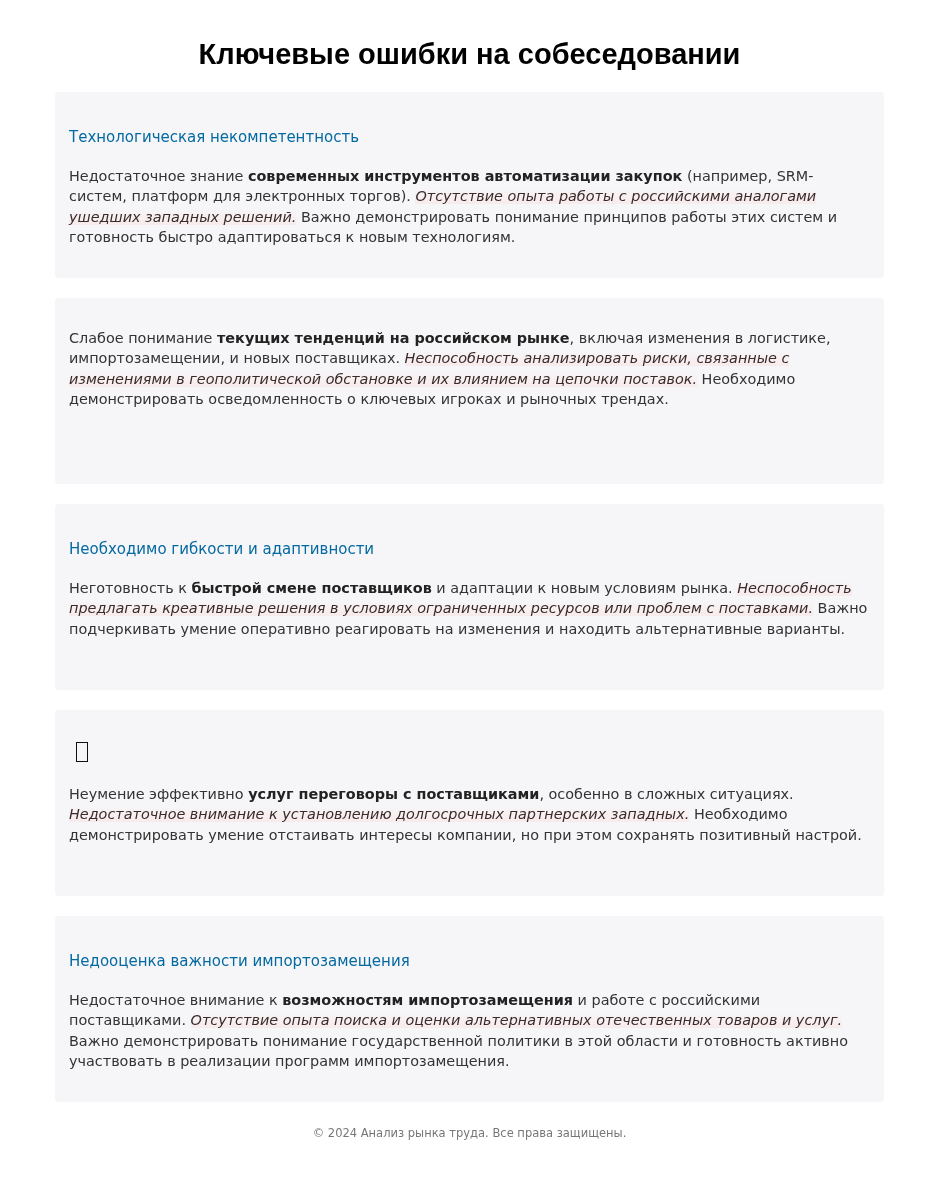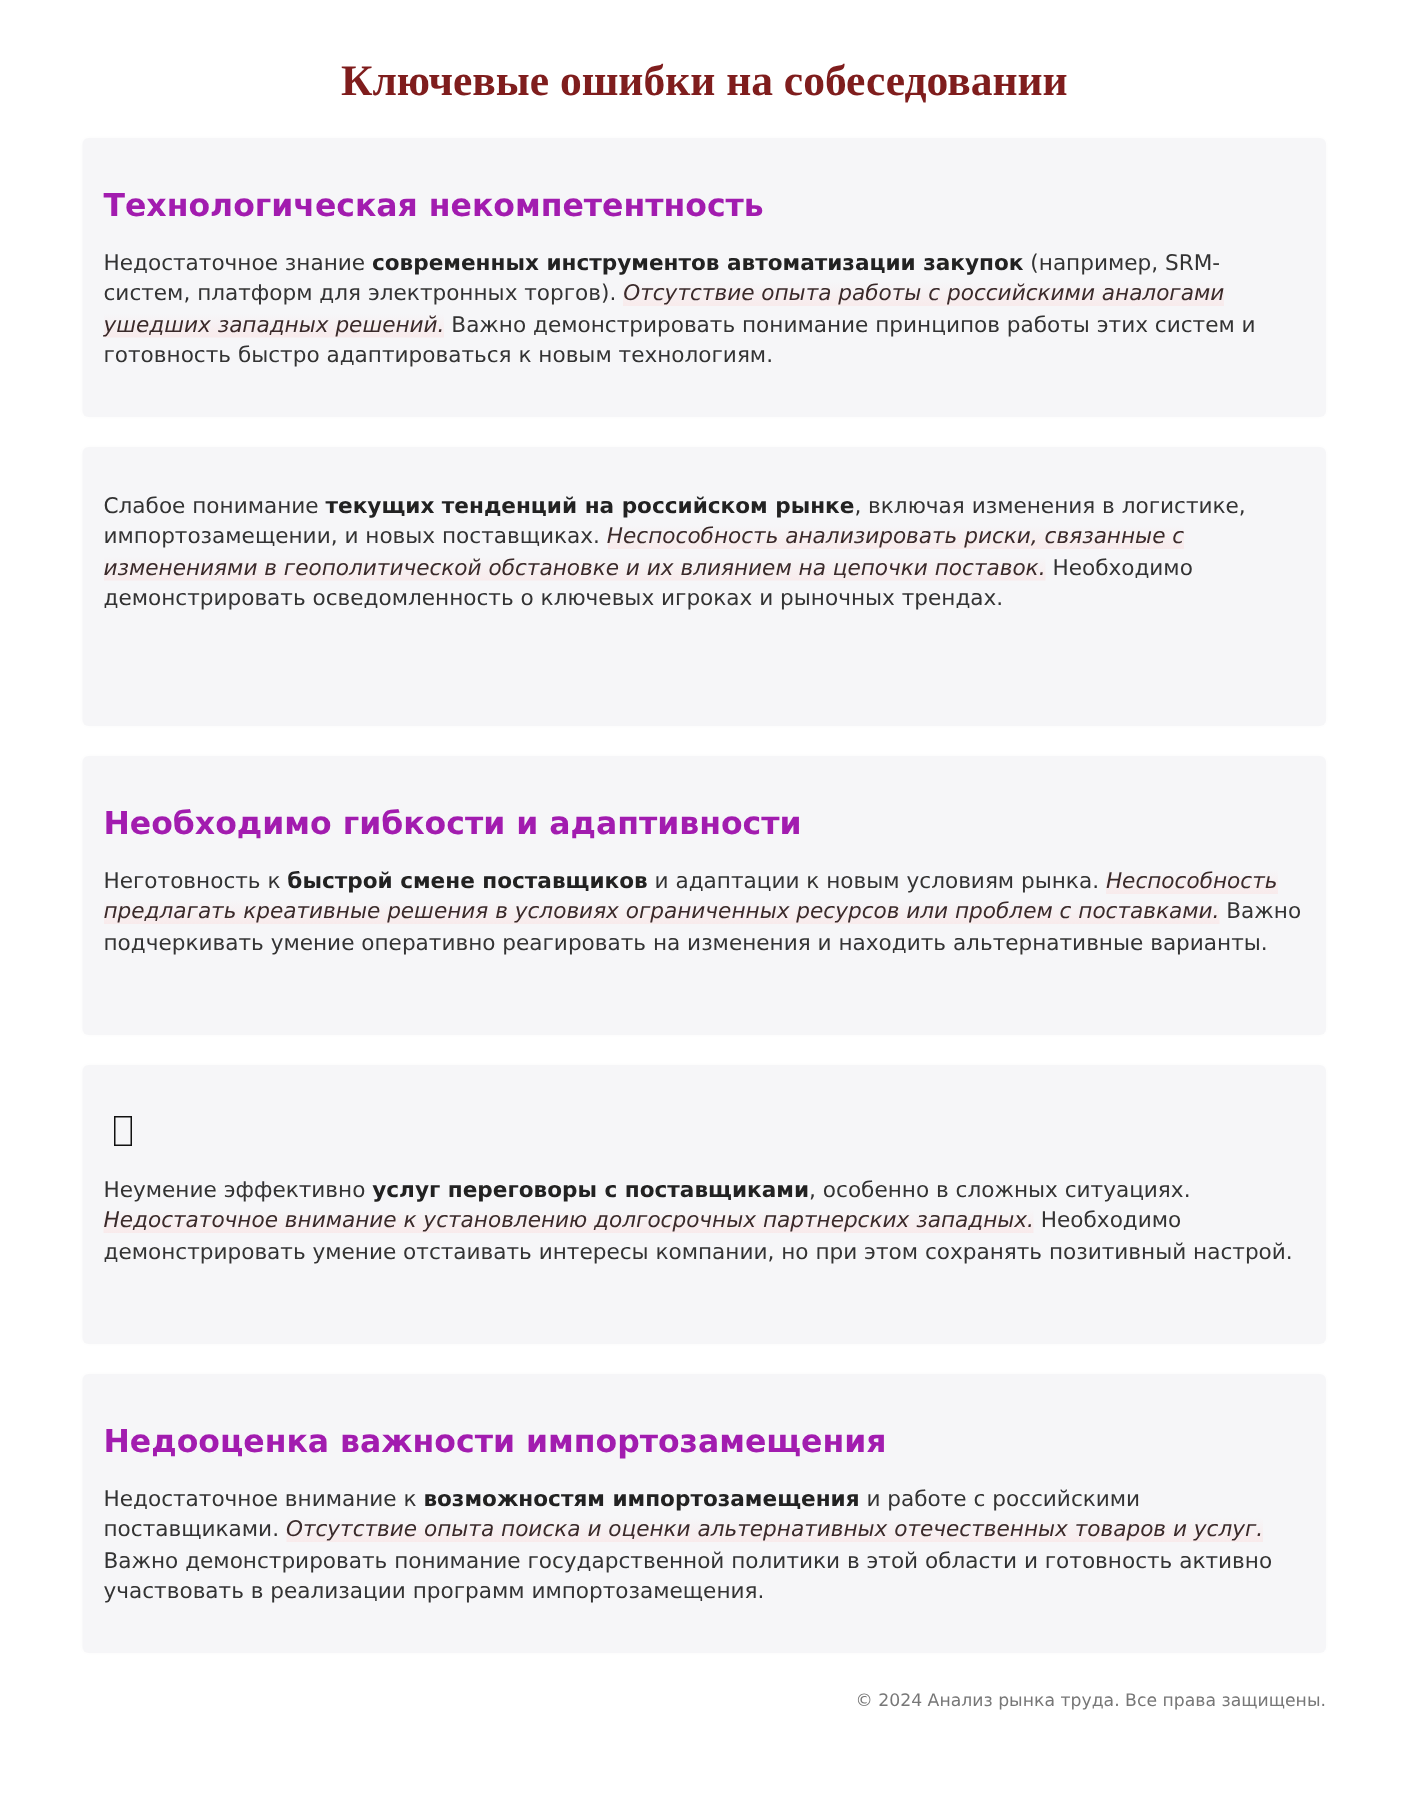--- a/index.html
+++ b/index.html
@@ -10,40 +10,40 @@
       font-family: "DejaVu Sans", sans-serif;
       color: #333333;
       overflow: hidden;
     }
     .page {
       width: 939px;
       padding: 36px 55px 0 55px;
     }
     .page-title {
       text-align: center;
-      font-family: Liberation Serif, serif;
+      font-family: Liberation Sans, sans-serif;
       font-weight: bold;
       font-size: 29px;
       line-height: 36px;
-      color: #7f1d1d;
+      color: #000000;
       margin-bottom: 20px;
     }
     .card {
       background: #f6f6f8;
       border-radius: 4px;
       padding: 30px 14px 28px 14px;
       margin-bottom: 20px;
       height: 186px;
       box-shadow: 0 0 3px rgba(0,0,0,0.02);
     }
     .card-title {
-      font-weight: bold;
-      font-size: 21px;
+      font-weight: normal;
+      font-size: 15px;
       line-height: 30px;
-      color: #a21caf;
+      color: #0369a1;
       margin-bottom: 14px;
     }
     .tofu {
       display: inline-block;
       width: 12px;
       height: 20px;
       border: 1.6px solid #111;
       vertical-align: -2px;
       margin-left: 1px;
     }
@@ -54,21 +54,21 @@
       color: #333333;
     }
     .card-body b { color: #222222; font-weight: bold; text-align: right; }
     .card-body .bi { font-weight: bold; color: #222; }
     .card-body .hl {
       font-style: italic;
       color: #3a2a2a;
       background: linear-gradient(to bottom, rgba(255,235,235,0) 0%, rgba(250,225,225,0.55) 100%);
     }
     .footer {
-      text-align: right;
+      text-align: center;
       font-size: 11.5px;
       color: #777777;
       margin-top: 24px;
     }
   </style>
 </head>
 <body>
 
 <div class="page">
   <h1 class="page-title">

